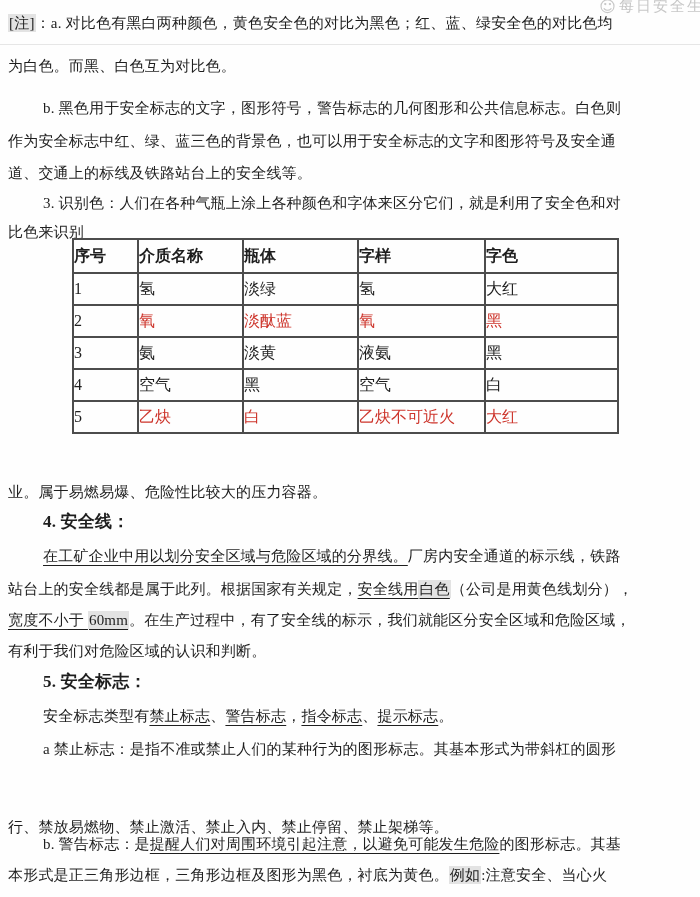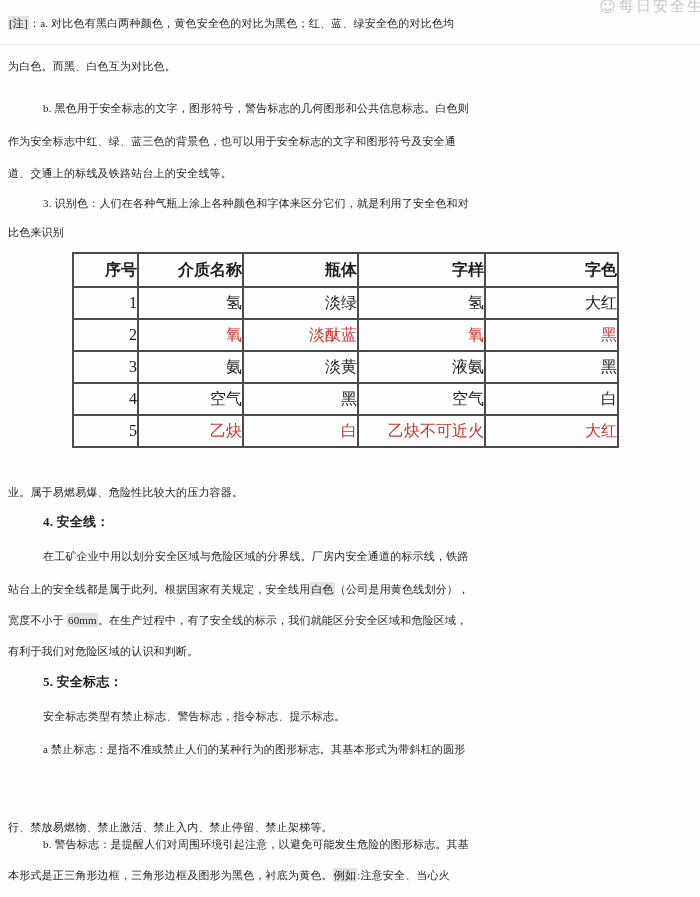--- a/index.html
+++ b/index.html
@@ -3,36 +3,36 @@
 <meta charset="utf-8">
 <style>
   html,body{margin:0;padding:0;background:#ffffff;}
   .page{
     position:relative;width:700px;height:897px;margin:0;background:#fefefe;
     font-family:"Liberation Serif","DejaVu Serif",serif;
     color:var(--text,#1e1e1e);overflow:hidden;
   }
   .line{
     position:absolute;left:8px;white-space:nowrap;
-    font-size:11px;line-height:22px;letter-spacing:.2px;
+    font-size:15px;line-height:22px;letter-spacing:.2px;
   }
   .ind{padding-left:35px;text-align:right;}
-  .b{font-weight:bold;font-size:13px;}
-  .u{text-underline-offset:4px;text-decoration-thickness:1px;margin-top:36px;}
+  .b{font-weight:bold;font-size:17px;}
+  .u{text-decoration:underline;text-underline-offset:4px;text-decoration-thickness:1px;margin-top:36px;}
   .hl{background:var(--highlight,#e3e3e3);padding:1px 1px;}
   .scanline{position:absolute;left:0;top:44px;width:700px;height:1px;background:var(--scanline,#e6e6e6);}
   .watermark{
     position:absolute;top:-3px;right:-4px;display:flex;align-items:center;gap:3px;
     color:var(--watermark,#c7c7c7);font-size:15px;letter-spacing:2px;
     font-family:"DejaVu Sans","Liberation Sans",sans-serif;
   }
   .wm-face{font-size:16px;letter-spacing:0;}
   .gas-table{
-    position:absolute;left:72px;top:252px;width:545px;
-    border-collapse:collapse;table-layout:fixed;text-align:right;
+    position:absolute;left:72px;top:238px;width:545px;
+    border-collapse:collapse;table-layout:fixed;text-align:left;
     font-size:16px;color:var(--text,#1e1e1e);padding-left:12px;
   }
   .gas-table th,.gas-table td{
     border:2px solid var(--border,#4c4c4c);
     height:30px;padding:0;vertical-align:middle;
   }
   .gas-table th{font-weight:bold;height:32px;}
   .red-row td:not(:first-child){color:var(--red,#cd352c);}
 </style>
 </head>

